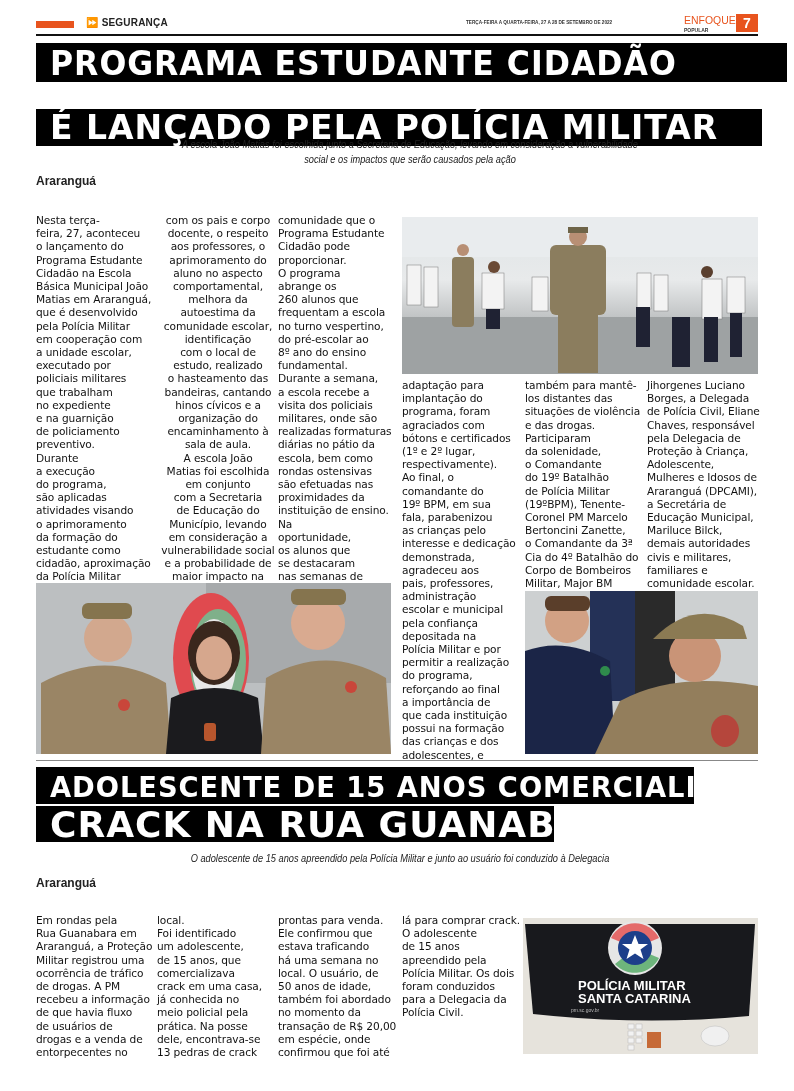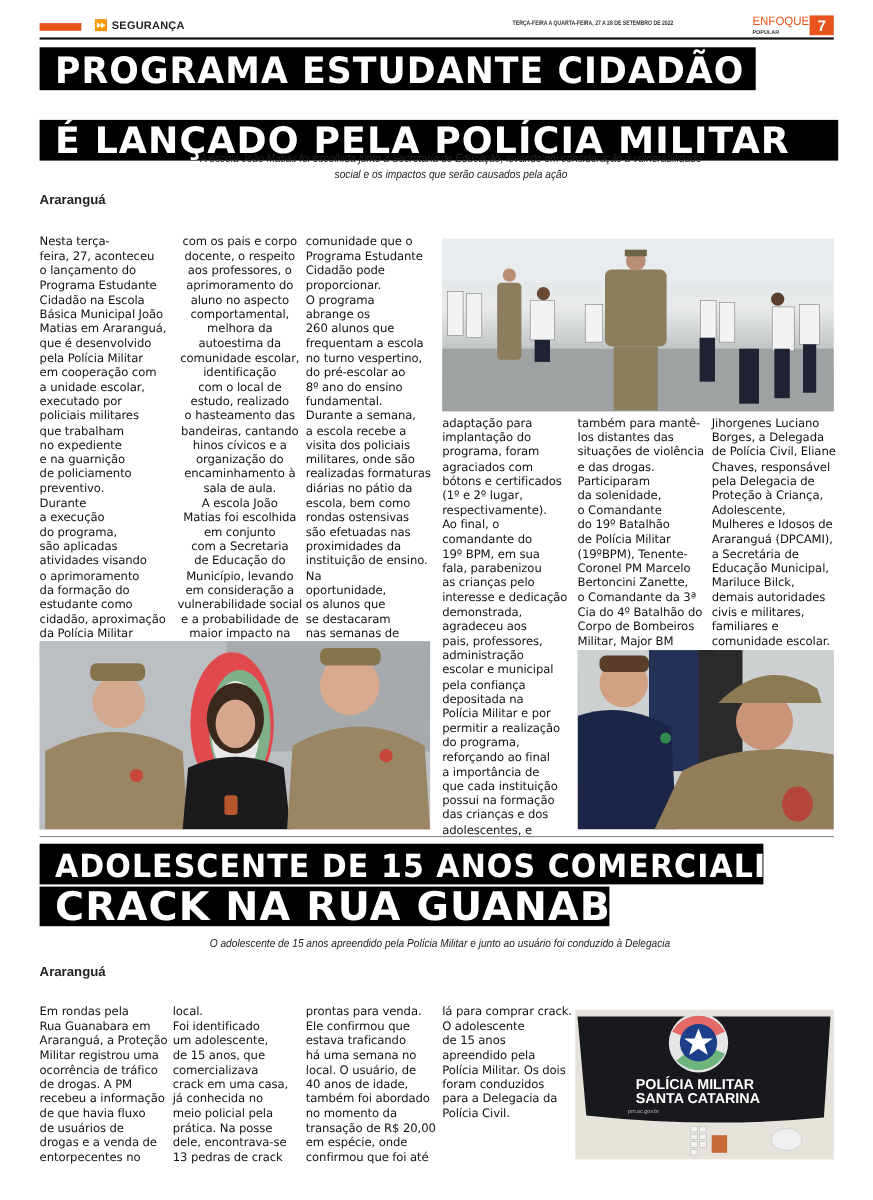--- a/index.html
+++ b/index.html
@@ -9,21 +9,21 @@
   .hdr-bar{left:36px;top:21px;width:38px;height:7px;background:#e8541e;}
   .hdr-sec{left:86px;top:17px;font-family:"Liberation Sans",sans-serif;font-size:10px;font-weight:bold;color:#222;letter-spacing:0.2px;}
   .hdr-date{left:466px;top:19px;font-family:"Liberation Sans",sans-serif;font-size:6px;font-weight:bold;color:#333;white-space:nowrap;transform:scaleX(0.78);transform-origin:left top;}
   .brand{left:684px;top:15px;font-family:"Liberation Sans",sans-serif;font-size:11px;color:#e8541e;line-height:11px;transform:scaleX(0.95);transform-origin:left top;}
   .brand-sub{left:684px;top:27px;font-family:"Liberation Sans",sans-serif;font-size:5px;font-weight:bold;color:#333;}
   .page-no{left:736px;top:14px;width:22px;height:18px;background:#e8541e;color:#fff;font-family:"Liberation Sans",sans-serif;font-weight:bold;font-size:14px;text-align:center;line-height:18px;}
   .hdr-rule{left:36px;top:34px;width:722px;height:2px;background:#111;}
   
   .hl{background:#000;color:#fff;font-family:"DejaVu Sans",sans-serif;font-weight:bold;white-space:nowrap;overflow:hidden;letter-spacing:1px;}
   .hl span{display:inline-block;transform-origin:left center;}
-  .hl1a{left:36px;top:43px;width:651px;height:39px;font-size:33px;line-height:42px;padding-left:14px;box-sizing:border-box;}
+  .hl1a{left:36px;top:43px;width:751px;height:39px;font-size:33px;line-height:42px;padding-left:14px;box-sizing:border-box;}
   .hl1b{left:36px;top:84px;width:726px;height:37px;font-size:33px;line-height:38px;padding-left:14px;box-sizing:border-box;margin-top:25px;}
   .deck{font-family:"Liberation Sans",sans-serif;font-style:italic;font-size:10.5px;color:#222;text-align:center;line-height:15px;transform:scaleX(0.88);transform-origin:center top;}
   .deck1{left:150px;top:137px;width:520px;}
   .dateline{font-family:"Liberation Sans",sans-serif;font-weight:bold;font-size:12px;color:#222;}
   .dl1{left:36px;top:174px;}
   
   .col{font-family:"DejaVu Sans",sans-serif;font-size:10.6px;line-height:13.2px;color:#111;white-space:pre-line;letter-spacing:-0.1px;}
   .col1{left:36px;top:214px;width:120px;}
   .col2{left:157px;top:214px;width:122px;text-align:center;}
   .col3{left:278px;top:214px;width:122px;}
@@ -313,21 +313,21 @@
 já conhecida no
 meio policial pela
 prática. Na posse
 dele, encontrava-se
 13 pedras de crack</div>
 <div class="abs col col9">prontas para venda.
 Ele confirmou  que
 estava traficando
 há uma semana no
 local. O usuário, de
-40 anos de idade,
+50 anos de idade,
 também foi abordado
 no momento da
 transação de R$ 20,00
 em espécie, onde
 confirmou que foi até</div>
 <div class="abs col col10">lá para comprar crack.
         O adolescente
 de 15 anos
 apreendido pela
 Polícia Militar. Os dois

